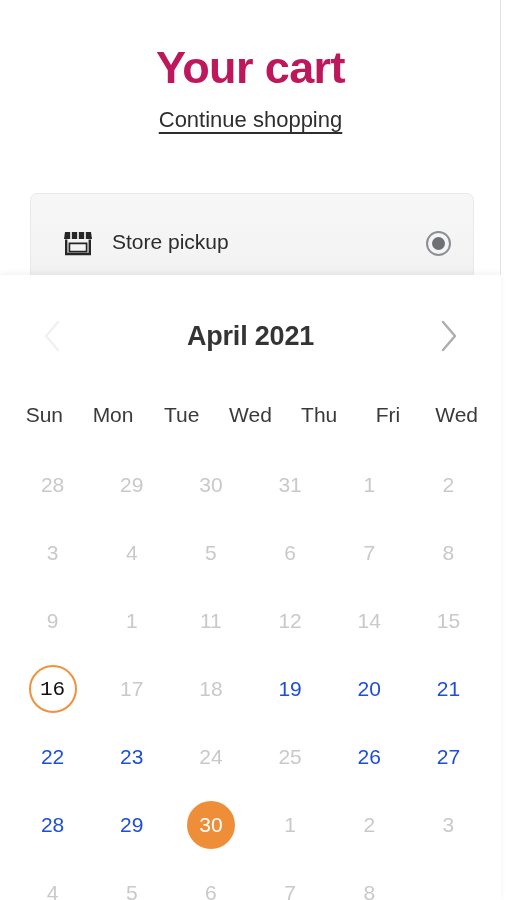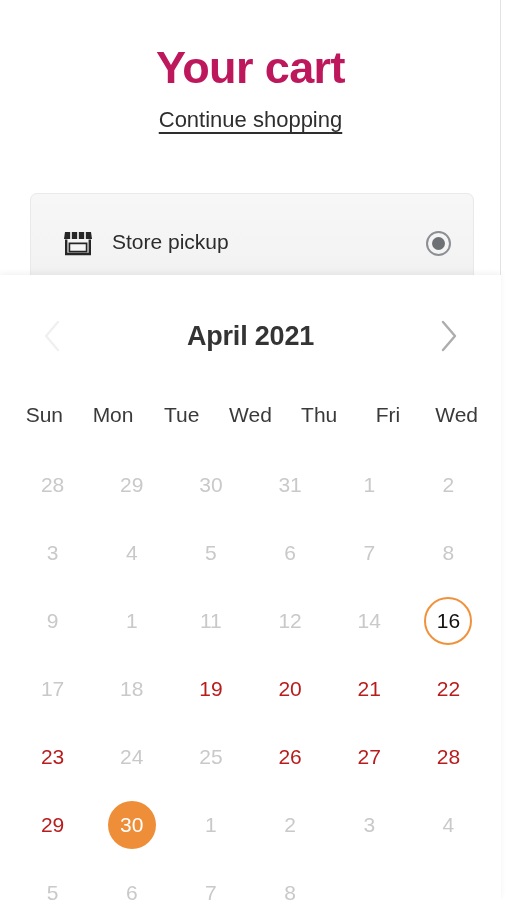--- a/index.html
+++ b/index.html
@@ -192,29 +192,30 @@
     height: 48px;
     border-radius: 50%;
     display: flex;
     align-items: center;
     justify-content: center;
     font-size: 21px;
     box-sizing: border-box;
     cursor: pointer;
   }
   .day.enabled {
-    color: #b91c1c;
+    color: #1d4ed8;
   }
   .day.disabled {
     color: #c9c9c9;
     cursor: default;
   }
   .day.today {
     color: #111111;
     border: 2px solid #f0923c;
+    font-family: Liberation Mono, monospace;
   }
   .day.selected {
     background: #ee8e38;
     color: #ffffff;
     border: none;
   }
 </style>
 </head>
 <body>
 
@@ -321,20 +322,23 @@
       <div class="day-cell">
         <div class="day disabled">11</div>
       </div>
       <div class="day-cell">
         <div class="day disabled">12</div>
       </div>
       <div class="day-cell">
         <div class="day disabled">14</div>
       </div>
       <div class="day-cell">
+        <div class="day disabled">15</div>
+      </div>
+      <div class="day-cell">
         <div class="day today">16</div>
       </div>
       <div class="day-cell">
         <div class="day disabled">17</div>
       </div>
       <div class="day-cell">
         <div class="day disabled">18</div>
       </div>
       <div class="day-cell">
         <div class="day enabled">19</div>

